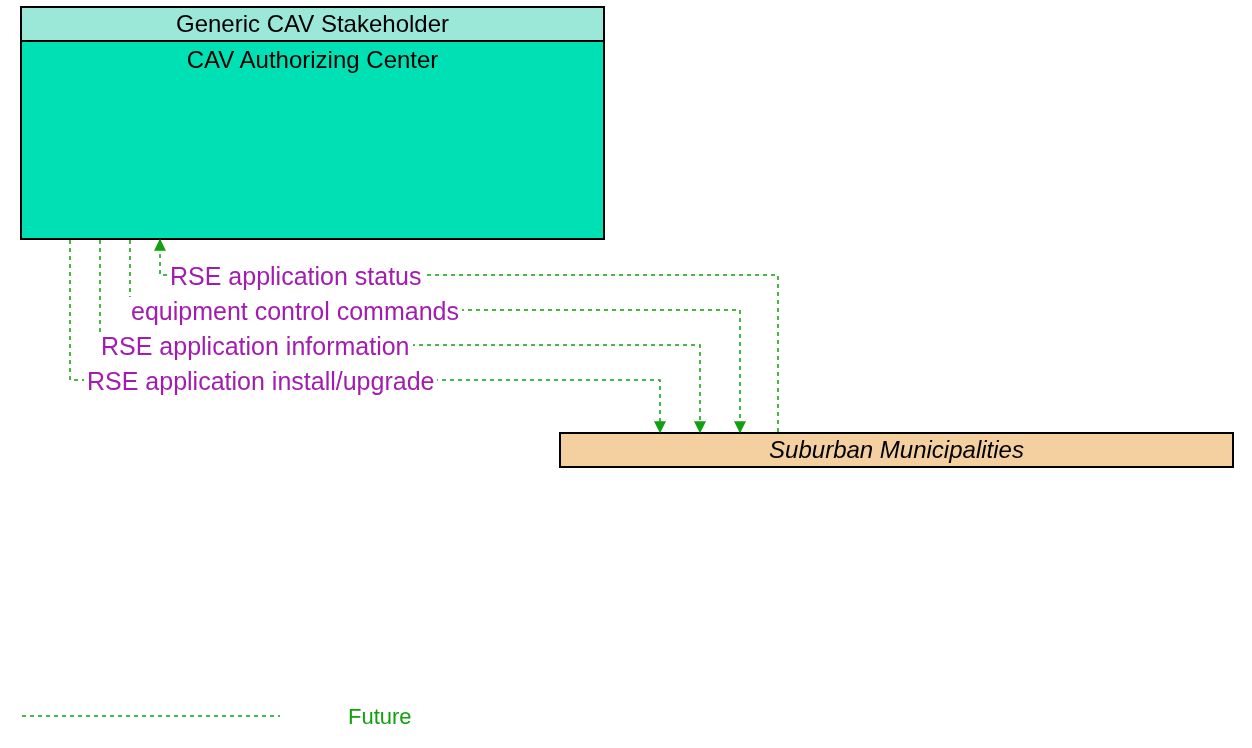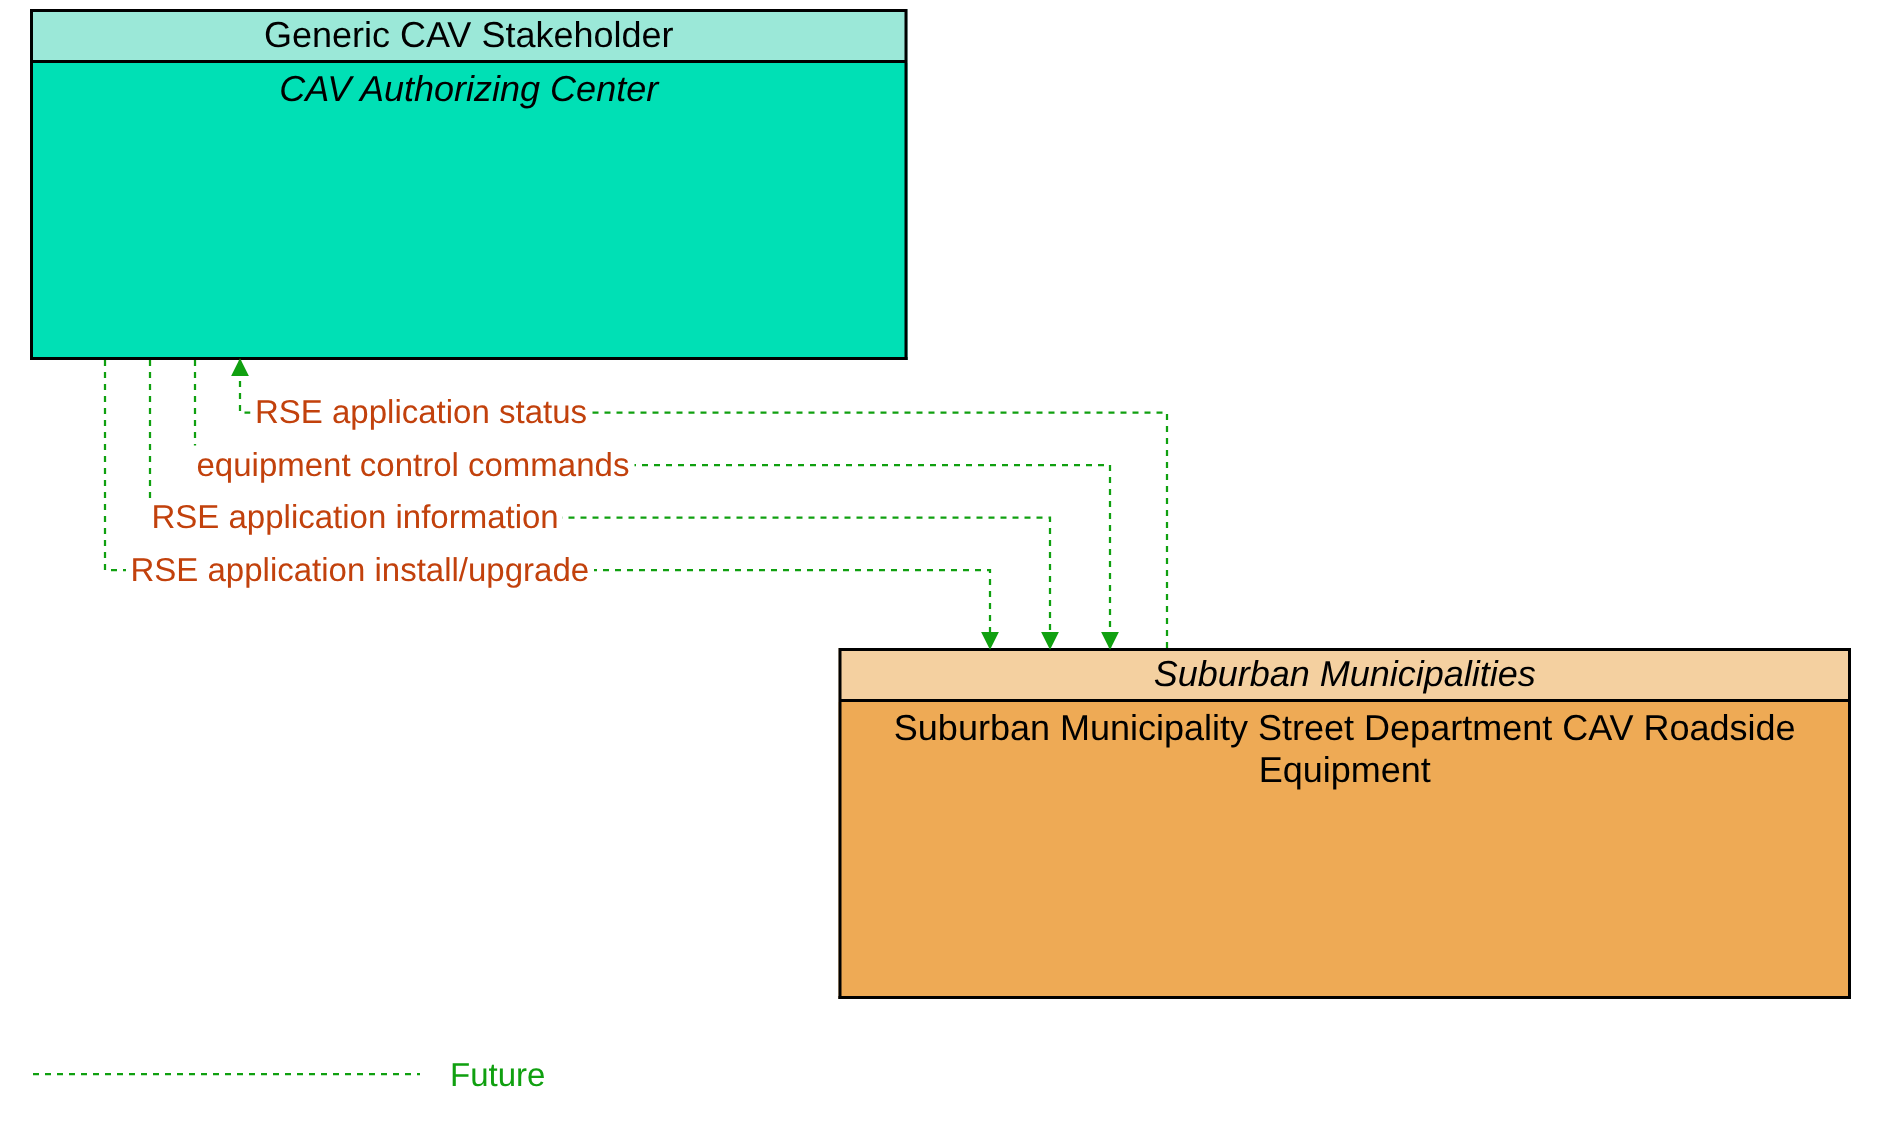--- a/index.html
+++ b/index.html
@@ -27,48 +27,48 @@
     border-left: 2px solid #000;
     border-right: 2px solid #000;
     border-bottom: 2px solid #000;
     text-align: center;
     font-size: 24px;
     padding: 4px 6px;
     box-sizing: border-box;
   }
   .flow-label {
     position: absolute;
-    color: #c2410c;
-    font-size: 22px;
+    color: #a21caf;
+    font-size: 25px;
     white-space: nowrap;
   }
   .legend-label {
     position: absolute;
     color: #10a010;
     font-size: 22px;
+    margin-left: 48px;
   }
   svg.flows {
     position: absolute;
     left: 0; top: 0;
     width: 1252px;
     height: 748px;
     pointer-events: none;
   }
 </style>
 </head>
 <body>
 
 <div class="box" style="left:20px; top:6px; width:585px;">
   <div class="box-header" style="background:#9be8d8;">Generic CAV Stakeholder</div>
-  <div class="box-body" style="background:#00e0b5; height:198px;font-style:italic;">CAV Authorizing Center</div>
+  <div class="box-body" style="background:#00e0b5; height:198px;">CAV Authorizing Center</div>
 </div>
 
 <div class="box" style="left:559px; top:432px; width:675px;">
   <div class="box-header" style="background:#f4d0a0;font-style:italic;">Suburban Municipalities</div>
-  <div class="box-body" style="background:#eeaa55; height:198px;">Suburban Municipality Street Department CAV Roadside Equipment</div>
 </div>
 
 <svg class="flows">
   <defs>
     <marker id="arrow" viewBox="0 0 10 10" refX="9" refY="5" markerWidth="8" markerHeight="8" orient="auto-start-reverse">
       <path d="M 0 0 L 10 5 L 0 10 z" fill="#10a010"></path>
     </marker>
   </defs>
 
   <path d="M 778 432 L 778 275 L 160 275 L 160 240" stroke="#10a010" stroke-width="1.5" stroke-dasharray="4 4" fill="none" marker-end="url(#arrow)"></path>

